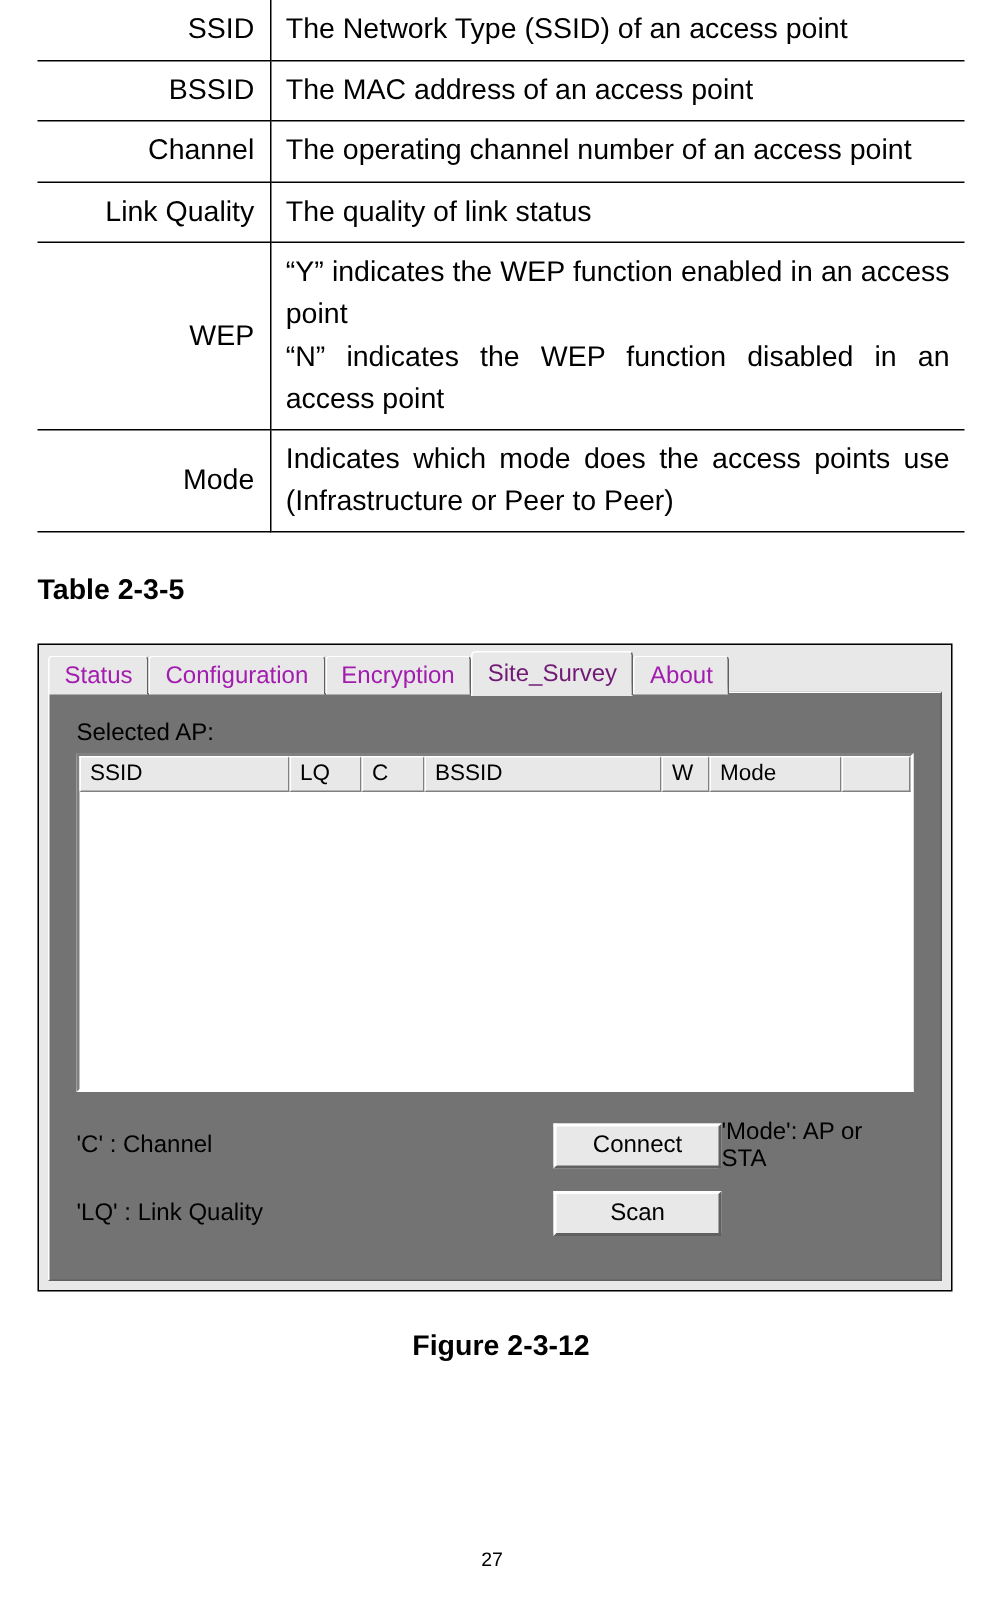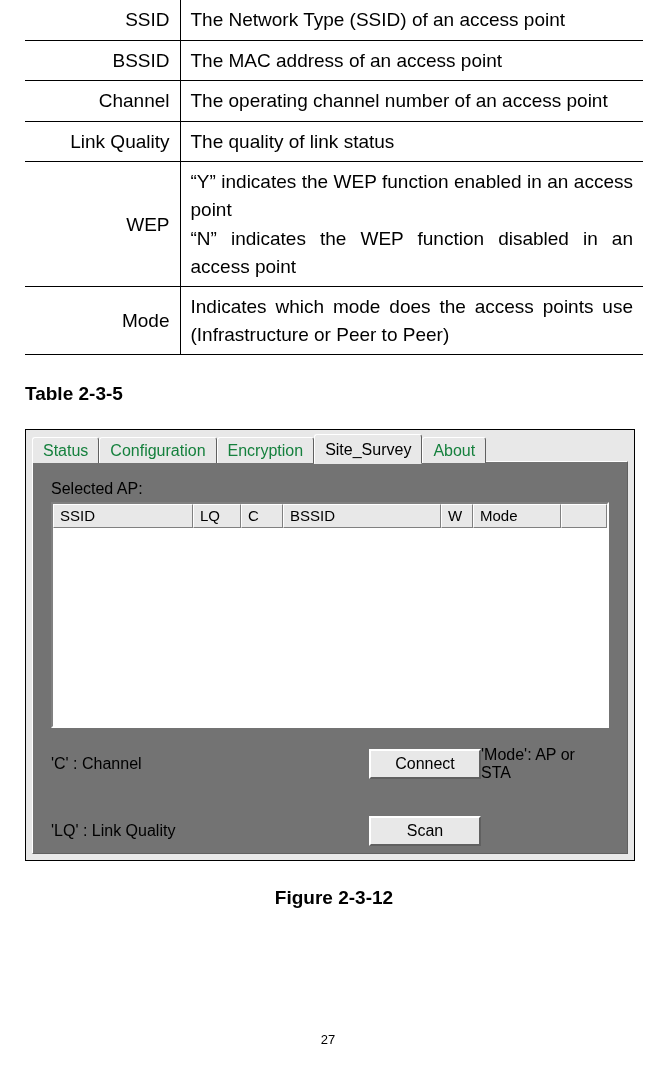--- a/index.html
+++ b/index.html
@@ -70,35 +70,35 @@
       border-left: 1px solid #fff;
       border-right: 1px solid #606060;
       border-top-left-radius: 3px;
       border-top-right-radius: 3px;
       background: #e8e8e8;
       padding: 4px 10px 3px;
       font-size: 16px;
       margin-right: 0;
       position: relative;
       top: 1px;
-      color: #000000;
+      color: #701a75;
       height: 26px;
       display: flex;
       align-items: center;
     }
     .tab[data-active="true"] {
       height: 30px;
       top: 1px;
       z-index: 3;
       border-bottom: 1px solid #e8e8e8;
       margin-bottom: -1px;
       font-size: 16px;
     }
     .tab[data-active="false"] {
-      color: #15803d;
+      color: #a21caf;
     }
 
     .tabpanel {
       position: absolute;
       left: 6px; right: 6px; top: 31px; bottom: 6px;
       border-top: 1px solid #fff;
       border-left: 1px solid #fff;
       border-right: 1px solid #606060;
       border-bottom: 1px solid #606060;
       background: #737373;
@@ -138,21 +138,21 @@
     .col-c     { width: 42px; }
     .col-bssid { width: 158px; }
     .col-w     { width: 32px; }
     .col-mode  { width: 88px; }
     .col-last  { flex: 1; }
 
     .bottom-grid {
       margin-top: 18px;
       display: grid;
       grid-template-columns: 230px 200px 120px;
-      row-gap: 34px;
+      row-gap: 12px;
       align-items: center;
       font-size: 16px;
     }
     .winbtn {
       border-top: 2px solid #fff;
       border-left: 2px solid #fff;
       border-right: 2px solid #606060;
       border-bottom: 2px solid #606060;
       background: #e8e8e8;
       width: 112px;

